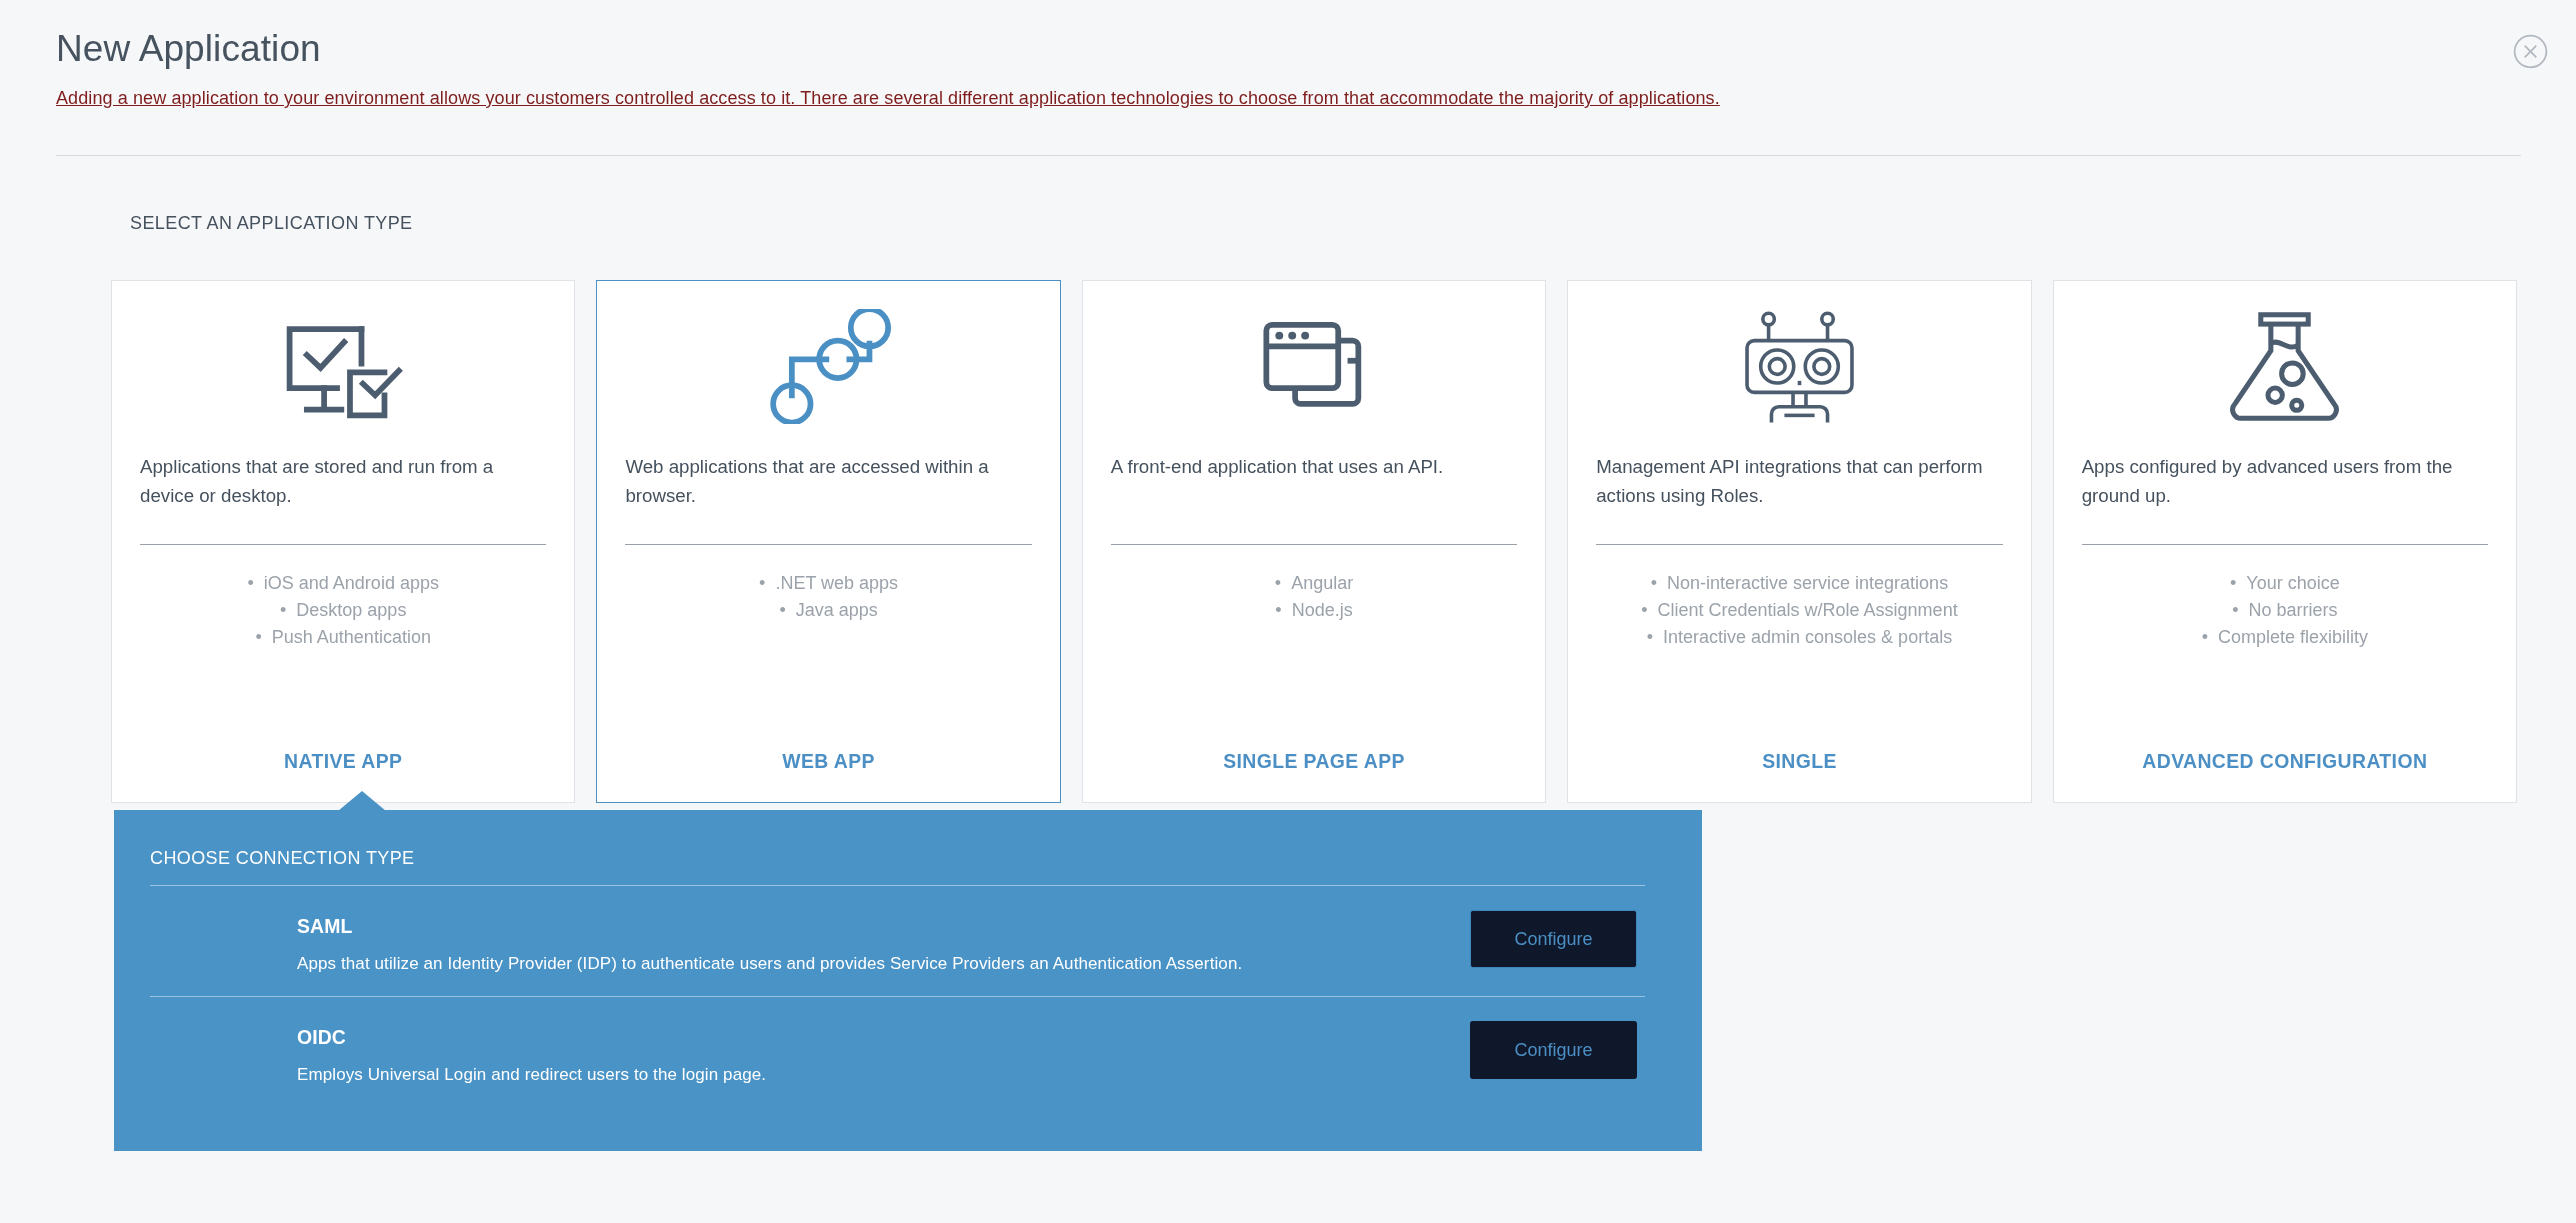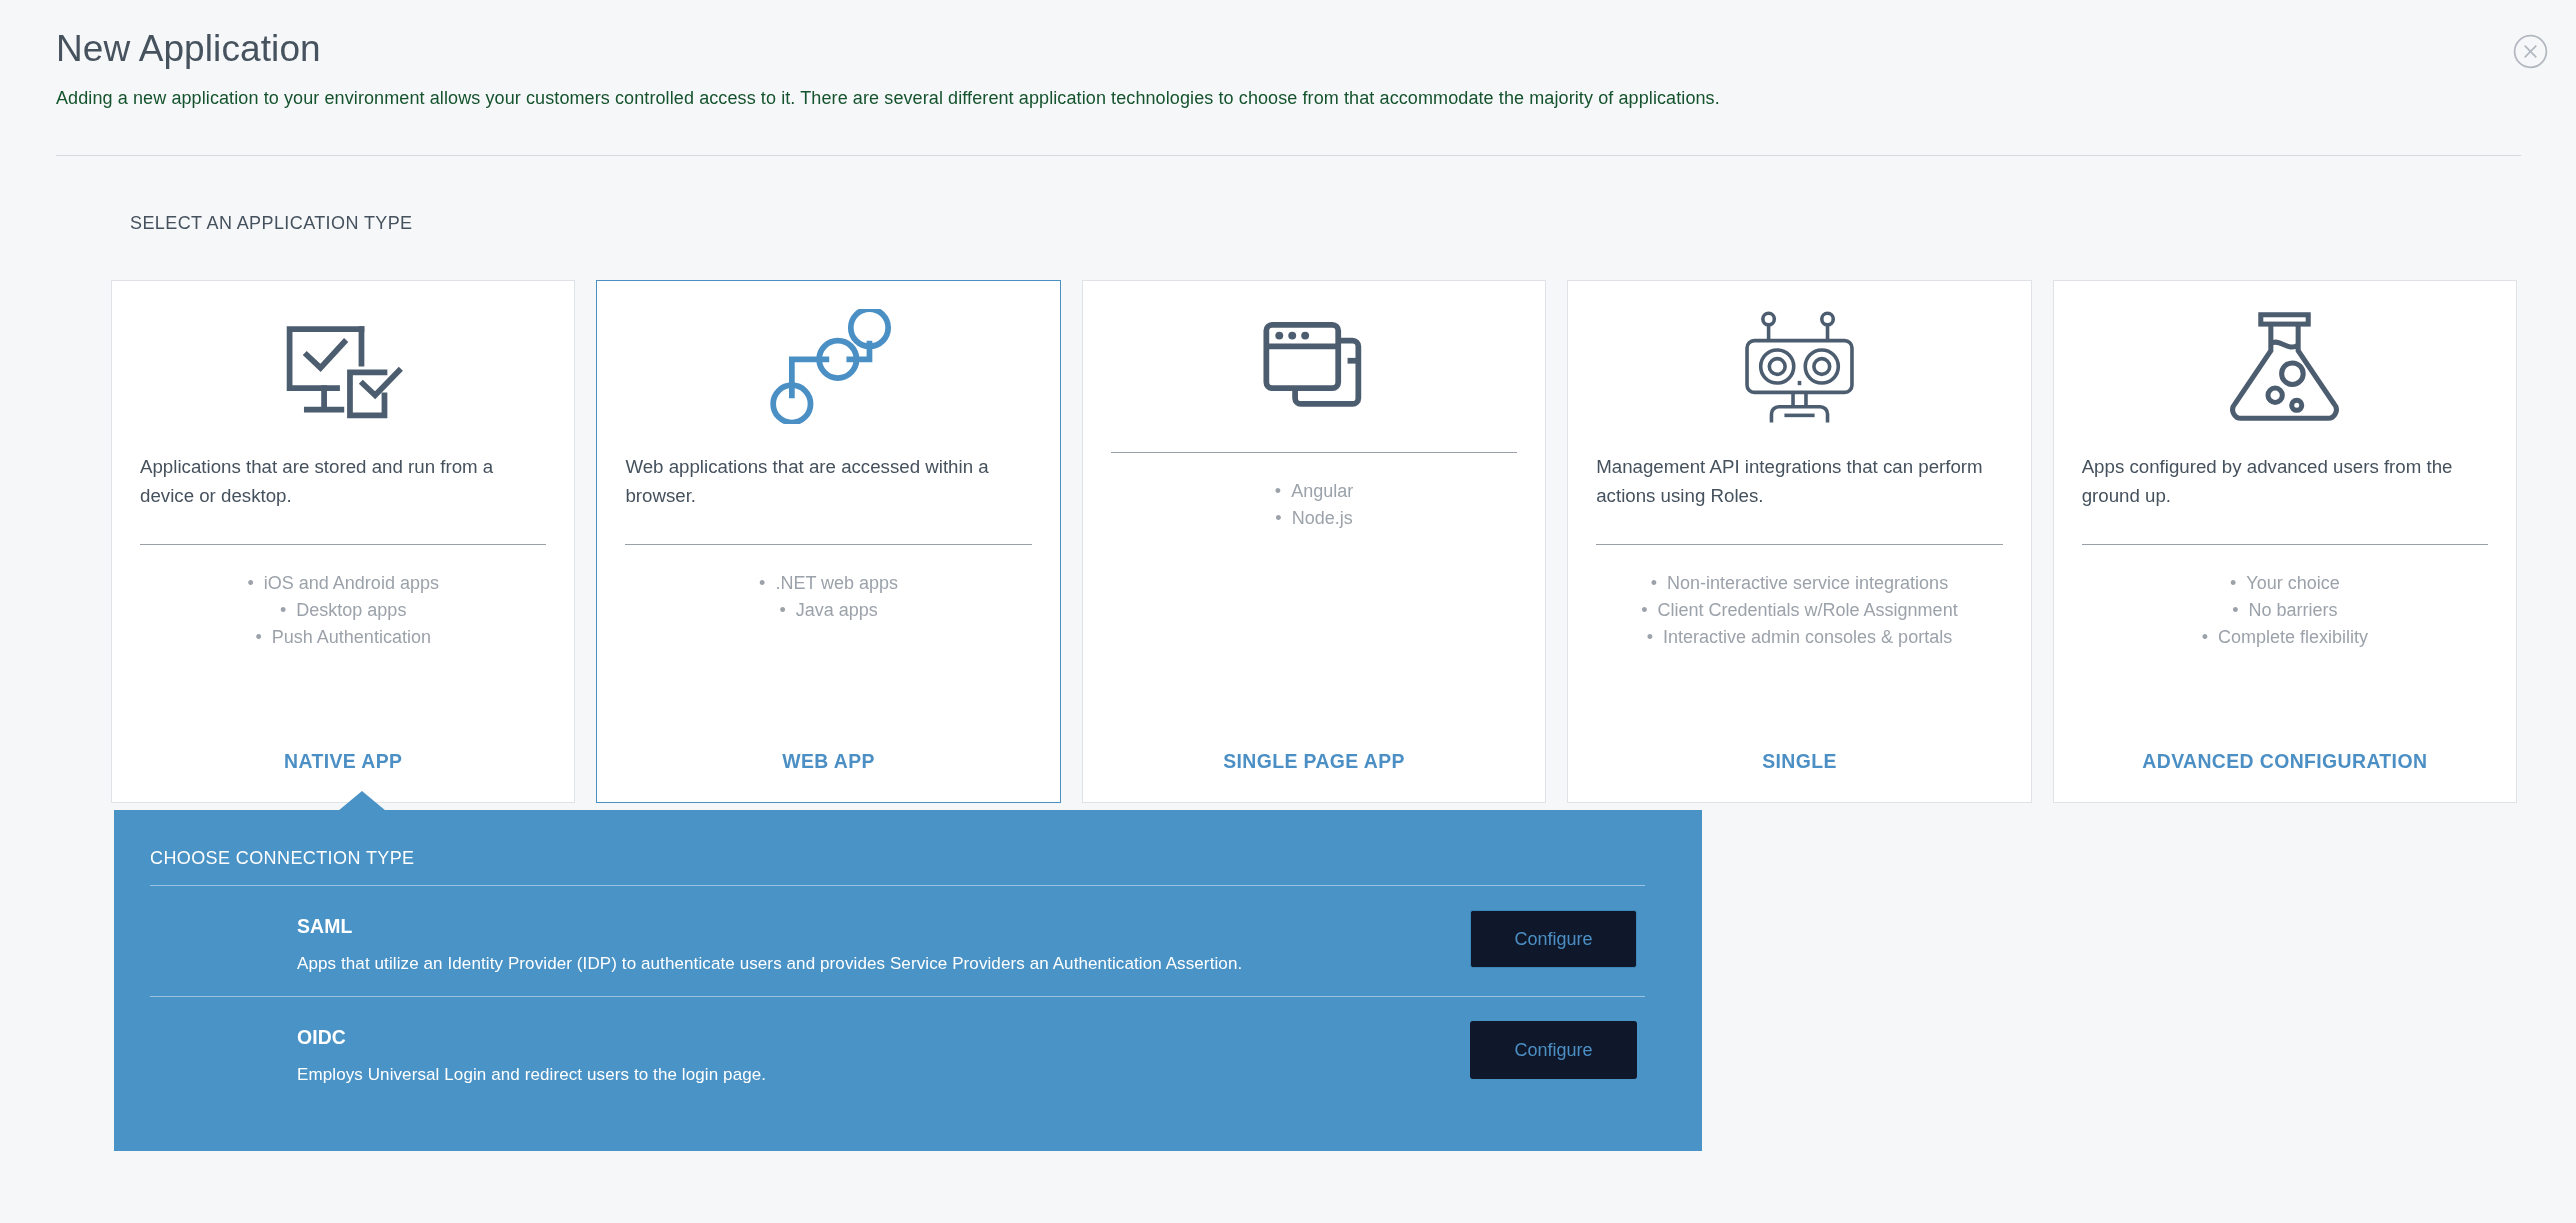--- a/index.html
+++ b/index.html
@@ -17,23 +17,24 @@
   .hdr-title {
     font-size: 37px;
     font-weight: 400;
     color: #46525e;
     letter-spacing: 0.1px;
     line-height: 43px;
   }
   .hdr-sub {
     margin-top: 16px;
     font-size: 18px;
-    color: #14532d;
+    color: #7f1d1d;
     line-height: 24.4px;
     letter-spacing: 0.1px;
+    text-decoration: underline;
   }
   .hdr-rule {
     position: absolute;
     left: 56px; top: 155px;
     width: 2465px; height: 0.7px;
     background: #d6d9de;
   }
   .close-btn {
     position: absolute;
     right: 26px; top: 32px;
@@ -263,20 +264,21 @@
             <path d="M28 52 L128 52"></path>
             <path d="M141 72 L156 72"></path>
           </g>
           <g fill="#4d5d70">
             <circle cx="46" cy="37" r="5.5"></circle>
             <circle cx="64" cy="37" r="5.5"></circle>
             <circle cx="82" cy="37" r="5.5"></circle>
           </g>
         </svg>
       </div>
+      <div class="card-desc">A front-end application that uses an API.</div>
       <div class="card-divider"></div>
       <ul class="card-bullets">
         <li>Angular</li>
         <li>Node.js</li>
       </ul>
       <div class="card-cta">SINGLE PAGE APP</div>
     </div>
 
     <div class="card">
       <div class="card-icon">

